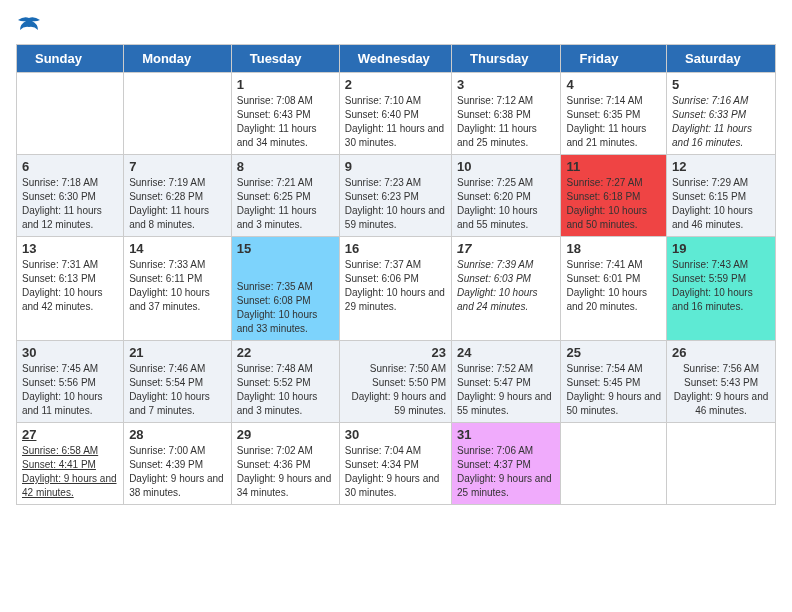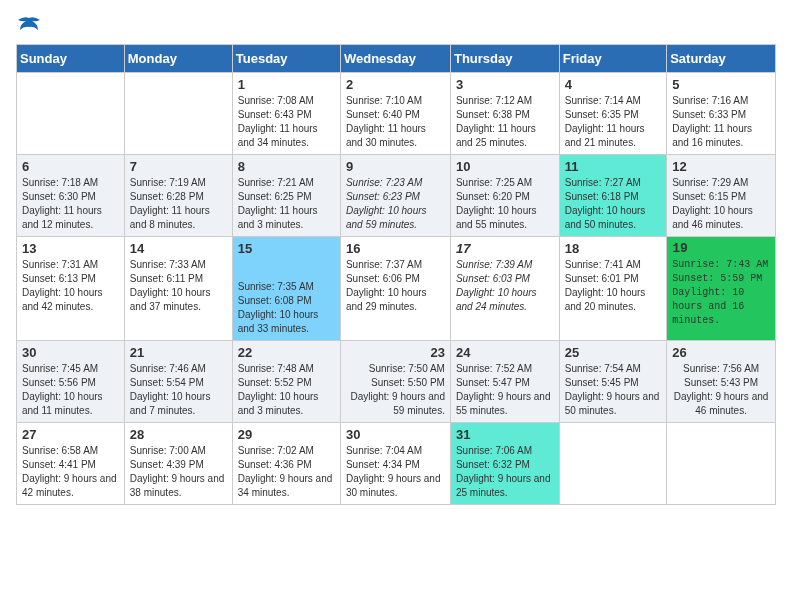--- a/index.html
+++ b/index.html
@@ -57,21 +57,21 @@
     .calendar-table {
       width: 100%;
       border-collapse: collapse;
       margin-top: 8px;
     }
     .calendar-table th {
       background-color: #2a6db5;
       color: #fff;
       font-size: 13px;
       font-weight: bold;
-      padding: 6px 3px;
+      padding: 6px 18px;
       text-align: left;
       border: 1px solid #ccc;
     }
     .calendar-table td {
       vertical-align: top;
       padding: 4px 5px;
       font-size: 10px;
       color: #333;
       border: 1px solid #ccc;
       height: 80px;
@@ -153,21 +153,21 @@
 Daylight: 11 hours and 25 minutes.</div>
         </td>
         <td style="background-color: rgb(255, 255, 255);">
           <span class="day-num">4</span>
           <div class="day-info" style="white-space: pre-line;">Sunrise: 7:14 AM
 Sunset: 6:35 PM
 Daylight: 11 hours and 21 minutes.</div>
         </td>
         <td style="background-color: rgb(255, 255, 255);">
           <span class="day-num">5</span>
-          <div class="day-info" style="white-space: pre-line;">Sunrise: 7:16 AM
+          <div class="day-info" style="white-space: pre-line; font-style: italic;">Sunrise: 7:16 AM
 Sunset: 6:33 PM
 Daylight: 11 hours and 16 minutes.</div>
         </td>
       </tr>
       <tr>
         <td style="background-color: rgb(238, 242, 247);">
           <span class="day-num">6</span>
           <div class="day-info" style="white-space: pre-line;">Sunrise: 7:18 AM
 Sunset: 6:30 PM
 Daylight: 11 hours and 12 minutes.</div>
@@ -179,31 +179,31 @@
 Daylight: 11 hours and 8 minutes.</div>
         </td>
         <td style="background-color: rgb(238, 242, 247);">
           <span class="day-num">8</span>
           <div class="day-info" style="white-space: pre-line;">Sunrise: 7:21 AM
 Sunset: 6:25 PM
 Daylight: 11 hours and 3 minutes.</div>
         </td>
         <td style="background-color: rgb(238, 242, 247);">
           <span class="day-num">9</span>
-          <div class="day-info" style="white-space: pre-line; font-style: italic;">Sunrise: 7:23 AM
+          <div class="day-info" style="white-space: pre-line;">Sunrise: 7:23 AM
 Sunset: 6:23 PM
 Daylight: 10 hours and 59 minutes.</div>
         </td>
         <td style="background-color: rgb(238, 242, 247);">
           <span class="day-num">10</span>
           <div class="day-info" style="white-space: pre-line;">Sunrise: 7:25 AM
 Sunset: 6:20 PM
 Daylight: 10 hours and 55 minutes.</div>
         </td>
-        <td style="background-color: #5eead4;">
+        <td style="background-color: #ef4444;">
           <span class="day-num">11</span>
           <div class="day-info" style="white-space: pre-line;">Sunrise: 7:27 AM
 Sunset: 6:18 PM
 Daylight: 10 hours and 50 minutes.</div>
         </td>
         <td style="background-color: rgb(238, 242, 247);">
           <span class="day-num">12</span>
           <div class="day-info" style="white-space: pre-line;">Sunrise: 7:29 AM
 Sunset: 6:15 PM
 Daylight: 10 hours and 46 minutes.</div>
@@ -239,21 +239,21 @@
           <div class="day-info" style="white-space: pre-line;">Sunrise: 7:39 AM
 Sunset: 6:03 PM
 Daylight: 10 hours and 24 minutes.</div>
         </td>
         <td style="background-color: rgb(255, 255, 255);">
           <span class="day-num">18</span>
           <div class="day-info" style="white-space: pre-line;">Sunrise: 7:41 AM
 Sunset: 6:01 PM
 Daylight: 10 hours and 20 minutes.</div>
         </td>
-        <td style="background-color: #22c55e; font-family: Liberation Mono, monospace;">
+        <td style="background-color: #5eead4;">
           <span class="day-num">19</span>
           <div class="day-info" style="white-space: pre-line;">Sunrise: 7:43 AM
 Sunset: 5:59 PM
 Daylight: 10 hours and 16 minutes.</div>
         </td>
       </tr>
       <tr>
         <td style="background-color: rgb(238, 242, 247);">
           <span class="day-num">30</span>
           <div class="day-info" style="white-space: pre-line;">Sunrise: 7:45 AM
@@ -291,21 +291,21 @@
 Daylight: 9 hours and 50 minutes.</div>
         </td>
         <td style="background-color: rgb(238, 242, 247);">
           <span class="day-num">26</span>
           <div class="day-info" style="white-space: pre-line; text-align: center;">Sunrise: 7:56 AM
 Sunset: 5:43 PM
 Daylight: 9 hours and 46 minutes.</div>
         </td>
       </tr>
       <tr>
-        <td style="background-color: rgb(255, 255, 255);">
+        <td style="background-color: rgb(255, 255, 255); text-decoration: underline;">
           <span class="day-num">27</span>
           <div class="day-info" style="white-space: pre-line;">Sunrise: 6:58 AM
 Sunset: 4:41 PM
 Daylight: 9 hours and 42 minutes.</div>
         </td>
         <td style="background-color: rgb(255, 255, 255);">
           <span class="day-num">28</span>
           <div class="day-info" style="white-space: pre-line;">Sunrise: 7:00 AM
 Sunset: 4:39 PM
 Daylight: 9 hours and 38 minutes.</div>
@@ -315,23 +315,23 @@
           <div class="day-info" style="white-space: pre-line;">Sunrise: 7:02 AM
 Sunset: 4:36 PM
 Daylight: 9 hours and 34 minutes.</div>
         </td>
         <td style="background-color: rgb(255, 255, 255);">
           <span class="day-num">30</span>
           <div class="day-info" style="white-space: pre-line;">Sunrise: 7:04 AM
 Sunset: 4:34 PM
 Daylight: 9 hours and 30 minutes.</div>
         </td>
-        <td style="background-color: #5eead4;">
+        <td style="background-color: #f0abfc;">
           <span class="day-num">31</span>
           <div class="day-info" style="white-space: pre-line;">Sunrise: 7:06 AM
-Sunset: 6:32 PM
+Sunset: 4:37 PM
 Daylight: 9 hours and 25 minutes.</div>
         </td>
         <td class="empty-cell"></td>
         <td class="empty-cell"></td>
       </tr>
     </tbody>
 </table>
 
 </body></html>

